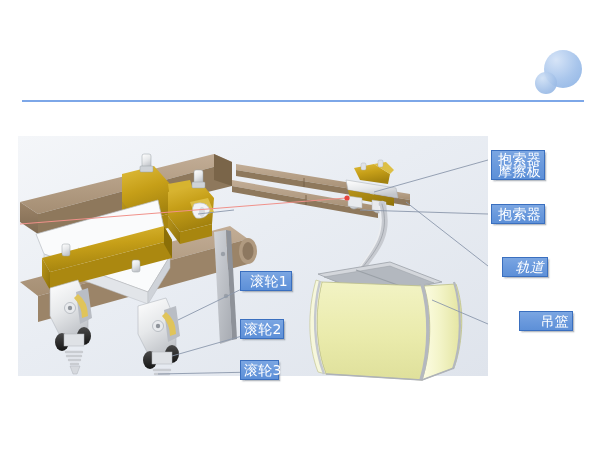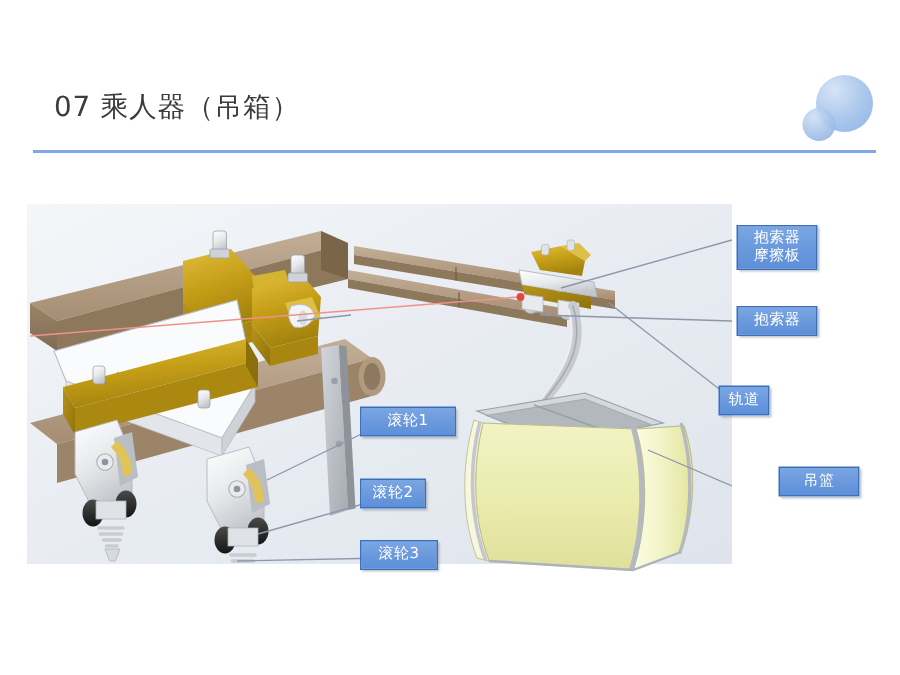--- a/index.html
+++ b/index.html
@@ -68,41 +68,40 @@
   }
   #figure svg { display:block; }
 
   
   .lbl {
     position: absolute;
     box-sizing: border-box;
     background: linear-gradient(180deg,#7ba6e2 0%,#6b9add 48%,#5d90d8 100%);
     border: 1px solid #3a6fbf;
     color: #ffffff;
-    font-size: 10px;
+    font-size: 14px;
     line-height: 12.5px;
-    text-align: center;
+    text-align: right;
     padding: 3px 3px 2px 3px;
     box-shadow: 1.5px 1.5px 1.5px rgba(100,110,125,.45);
     white-space: nowrap;
     letter-spacing: .3px;
   }
   .lbl.two { line-height: 12px; padding-top: 2px; }
 </style>
 </head>
 <body>
 
 <div id="slide">
 
   <div class="deco-wrap">
     <div class="deco-big"></div>
     <div class="deco-small"></div>
   </div>
 
-  <div class="page-title">07 乘人器（吊箱）</div>
   <div class="title-rule"></div>
 
   <div id="figure">
   <svg width="470" height="248" viewBox="0 0 470 248" xmlns="http://www.w3.org/2000/svg">
     <defs>
       <linearGradient id="bgGrad" x1="0" y1="0" x2="1" y2="1">
         <stop offset="0%" stop-color="#f4f6f9"></stop>
         <stop offset="45%" stop-color="#e9edf3"></stop>
         <stop offset="100%" stop-color="#dfe4ec"></stop>
       </linearGradient>
@@ -321,37 +320,37 @@
 
       <line x1="154" y1="220" x2="238" y2="196"></line>
 
       <line x1="140" y1="238" x2="238" y2="236"></line>
 
       <line x1="180" y1="78" x2="216" y2="74"></line>
     </g>
   </svg>
   </div>
 
-  <div class="lbl" style="left:240px; top:271px; width:64px;">
+  <div class="lbl" style="left:240px; top:271px; width:52px;">
     <span>滚轮1</span>
   </div>
   <div class="lbl" style="left:240px; top:319px; width:44px;">
     <span>滚轮2</span>
   </div>
-  <div class="lbl" style="left:240px; top:360px; width:52px;">
+  <div class="lbl" style="left:240px; top:360px; width:39px;">
     <span>滚轮3</span>
   </div>
 
   <div class="lbl two" style="left:491px; top:150px; width:54px;">
     <div>抱索器</div>
     <div>摩擦板</div>
   </div>
   <div class="lbl" style="left:491px; top:204px; width:54px;">
     <span>抱索器</span>
   </div>
-  <div class="lbl" style="left:479px; top:257px; width:34px;">
+  <div class="lbl" style="left:502px; top:257px; width:46px;font-style:italic;">
     <span>轨道</span>
   </div>
   <div class="lbl" style="left:491px; top:311px; width:54px;margin-left:28px;">
     <span>吊篮</span>
   </div>
 
 </div>
 
 </body></html>

